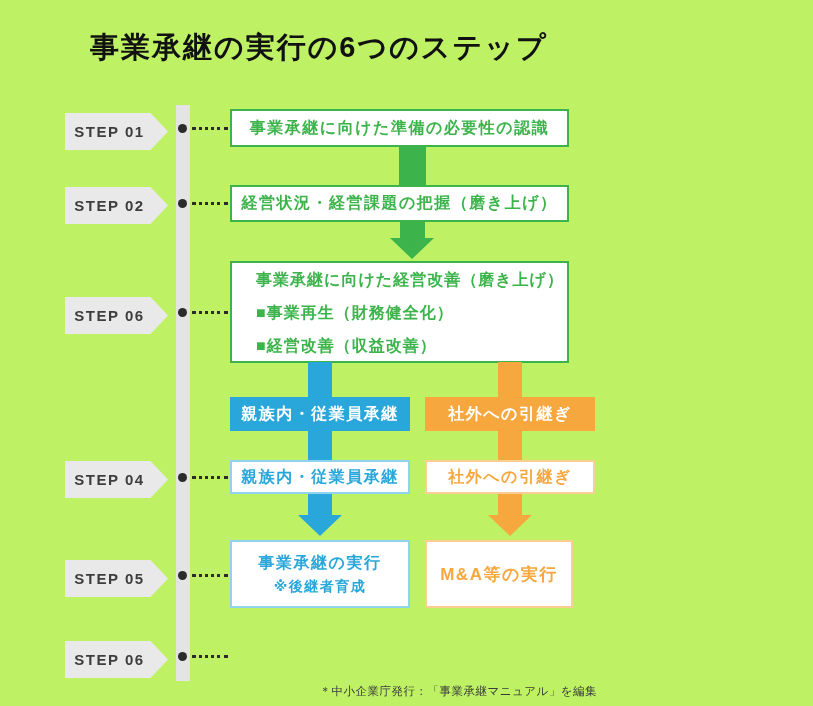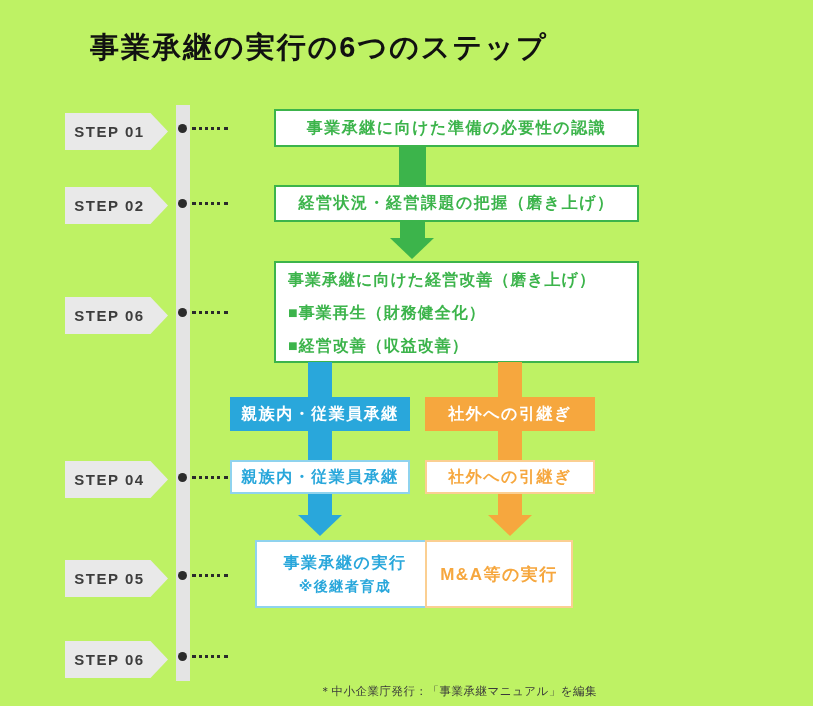--- a/index.html
+++ b/index.html
@@ -23,28 +23,28 @@
     background:var(--tag-gray); color:var(--text-dark);
     clip-path:polygon(0 0,83% 0,100% 50%,83% 100%,0 100%);
     display:flex; align-items:center; justify-content:center;
     padding-right:14px; box-sizing:border-box;
     font-size:15px; font-weight:bold; letter-spacing:1.5px; white-space:nowrap;
   }
   .dotrow { position:absolute; left:178px; display:flex; align-items:center; }
   .bigdot { width:9px; height:9px; border-radius:50%; background:#2b2b2b; }
   .dots { width:36px; height:0; border-top:3px dotted #2b2b2b; margin-left:5px; }
   .gbox {
-    position:absolute; left:230px; width:365px; box-sizing:border-box;
+    position:absolute; left:230px; width:339px; box-sizing:border-box;
     border:2px solid var(--green); color:var(--green); background:#fff;
     font-size:16px; font-weight:bold; letter-spacing:1.5px;
-    display:flex; align-items:center; justify-content:center; white-space:nowrap;margin-left:44px;
+    display:flex; align-items:center; justify-content:center; white-space:nowrap;
   }
   .gbox.multi {
     flex-direction:column; align-items:flex-start; justify-content:center;
-    padding-left:12px; letter-spacing:1px;
+    padding-left:24px; letter-spacing:1px;
   }
   .gbox.multi .ln { line-height:33px; }
   .vbar { position:absolute; }
   .tri { position:absolute; width:0; height:0;
     border-left:22px solid transparent; border-right:22px solid transparent; }
   .branch-label {
     position:absolute; top:397px; height:34px; color:#fff; font-size:16px;
     font-weight:bold; letter-spacing:1.5px; display:flex; align-items:center;
     justify-content:center; white-space:nowrap;
   }
@@ -130,21 +130,21 @@
   <div class="vbar" style="left:498px; top:430px; width:24px; height:31px; background:var(--orange);"></div>
   <div class="vbar" style="left:498px; top:494px; width:24px; height:22px; background:var(--orange);"></div>
   <div class="tri" style="left:488px; top:515px; border-top:21px solid var(--orange);"></div>
 
   <div class="branch-label" style="left:230px; width:180px; background:var(--blue);">親族内・従業員承継</div>
   <div class="branch-label" style="left:425px; width:170px; background:var(--orange);">社外への引継ぎ</div>
 
   <div class="obox blue" style="left:230px; top:460px; width:180px; height:34px;">親族内・従業員承継</div>
   <div class="obox orange" style="left:425px; top:460px; width:170px; height:34px;">社外への引継ぎ</div>
 
-  <div class="obox blue two" style="left:230px; top:540px; width:180px; height:68px;margin-left:25px;">
+  <div class="obox blue two" style="left:230px; top:540px; width:180px; height:68px;">
     <div>事業承継の実行</div>
     <div class="sub">※後継者育成</div>
   </div>
   <div class="obox orange" style="left:425px; top:540px; width:148px; height:68px; font-size:17px;">M&amp;A等の実行</div>
 
 
   <div class="footnote">＊中小企業庁発行：「事業承継マニュアル」を編集</div>
 
 </div>
 

